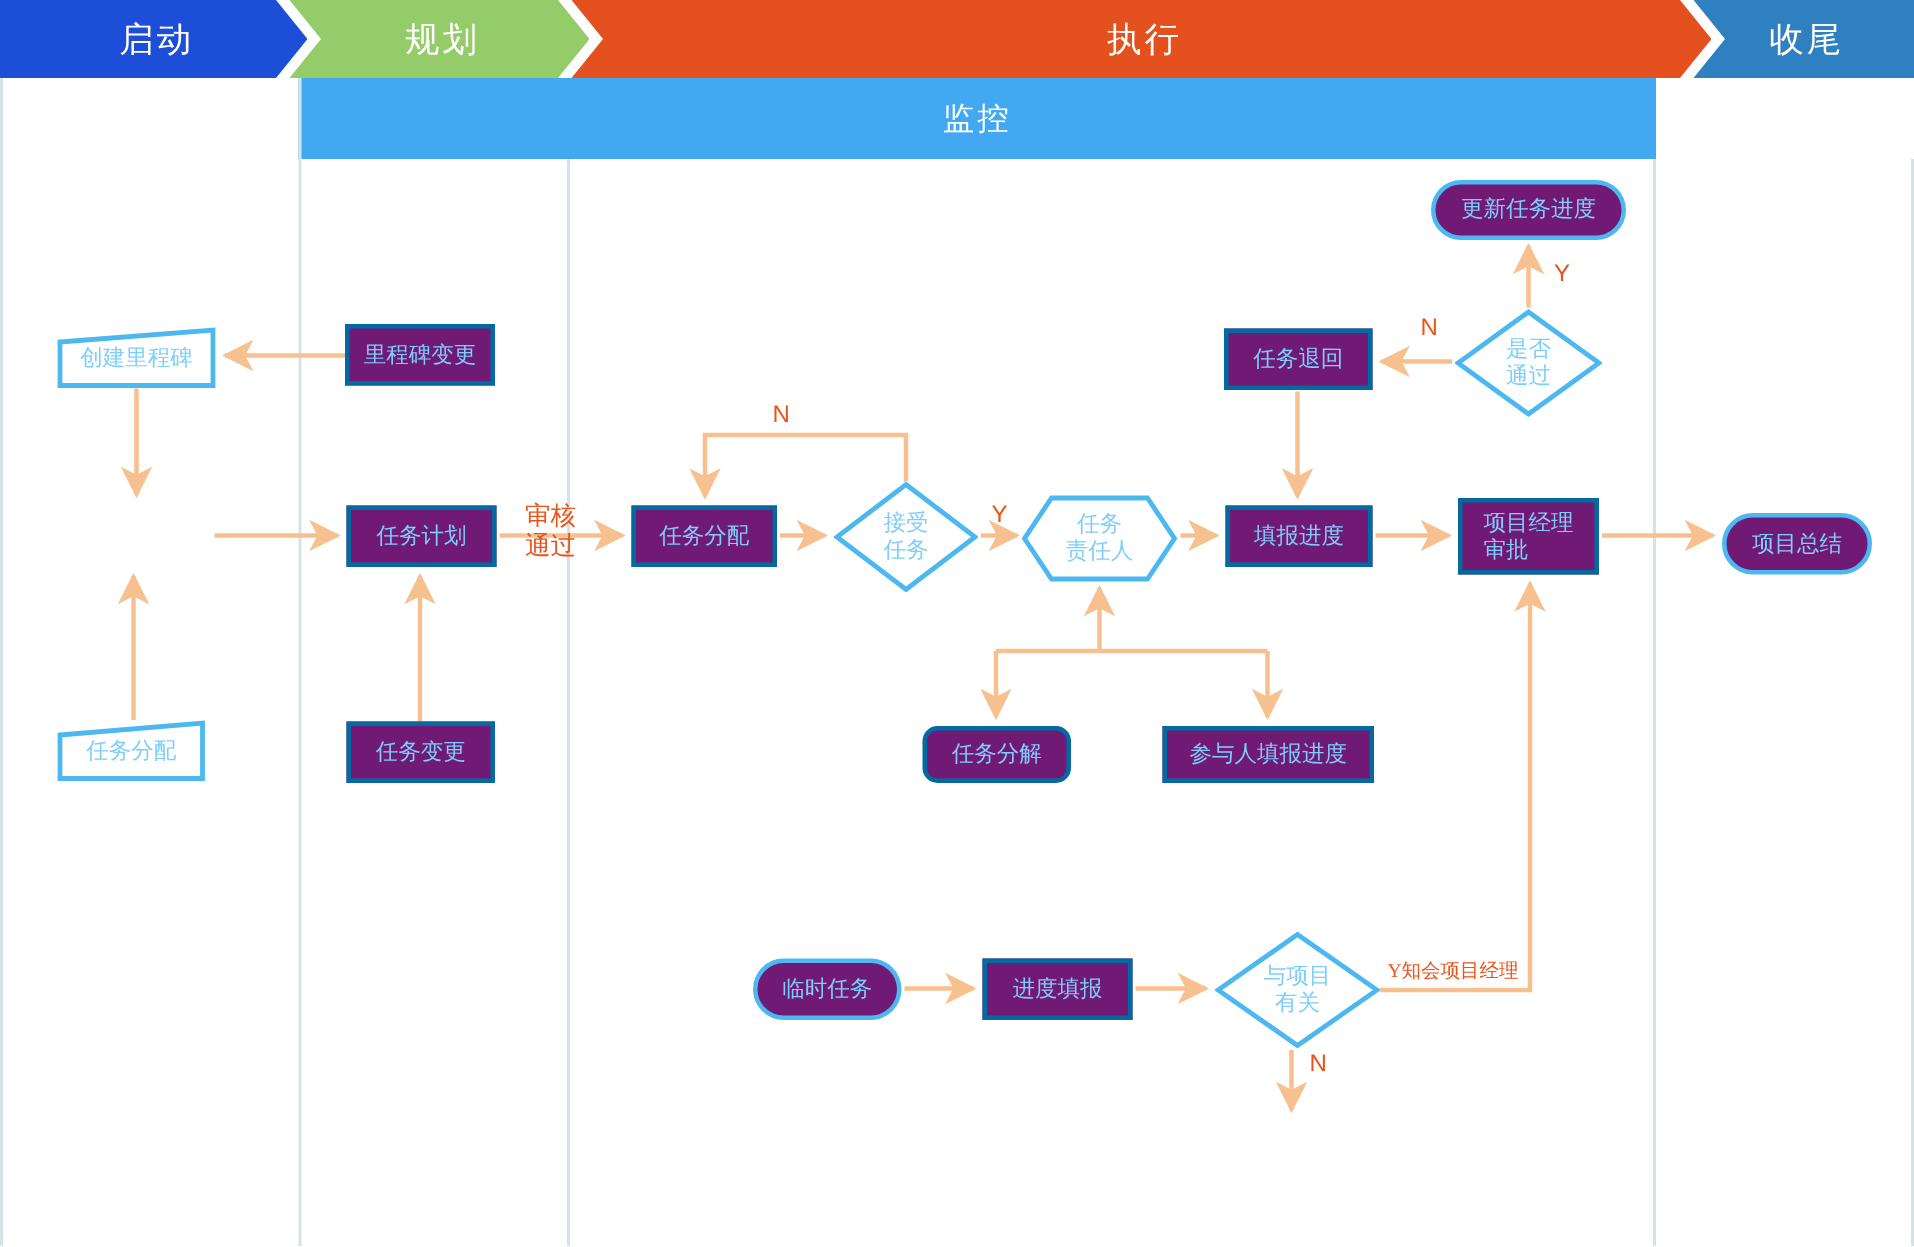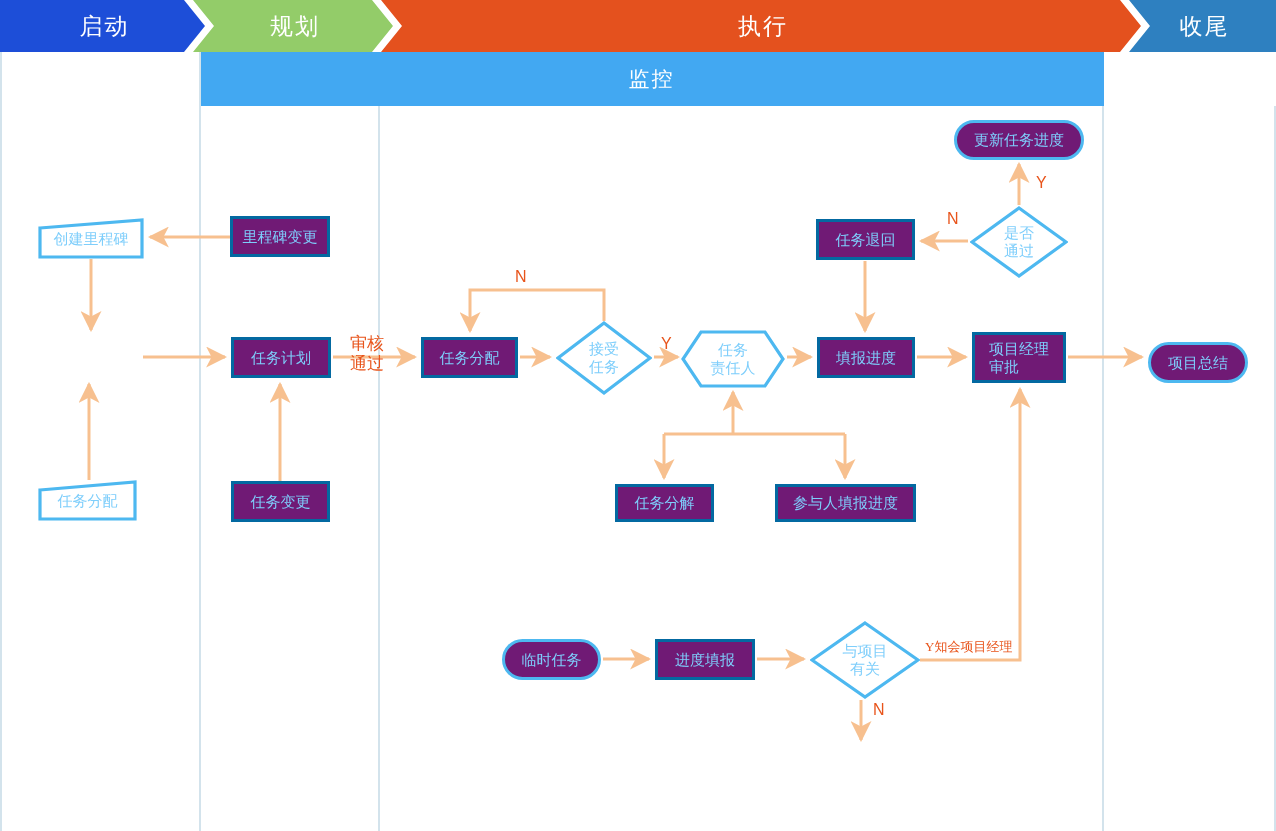--- a/index.html
+++ b/index.html
@@ -166,21 +166,21 @@
   </div>
 
   <div class="hexa" style="left:681px;top:330px;width:104px;height:58px;">
     <svg width="104" height="58" viewBox="0 0 104 58">
       <polygon points="20,2 84,2 102,29 84,56 20,56 2,29" fill="#fff" stroke="#4db8f0" stroke-width="3.2"></polygon>
     </svg>
     <div class="shape-label" style="white-space:pre-line;">任务
 责任人</div>
   </div>
 
-  <div class="node rect" style="left:615px;top:484px;width:99px;height:38px;">
+  <div class="node rect" style="left:615px;top:484px;width:99px;height:38px;border-radius:10px;">
     <span>任务分解</span>
   </div>
 
   <div class="node rect" style="left:775px;top:484px;width:141px;height:38px;">
     <span>参与人填报进度</span>
   </div>
 
   <div class="node rect" style="left:817px;top:337px;width:98px;height:41px;">
     <span>填报进度</span>
   </div>

